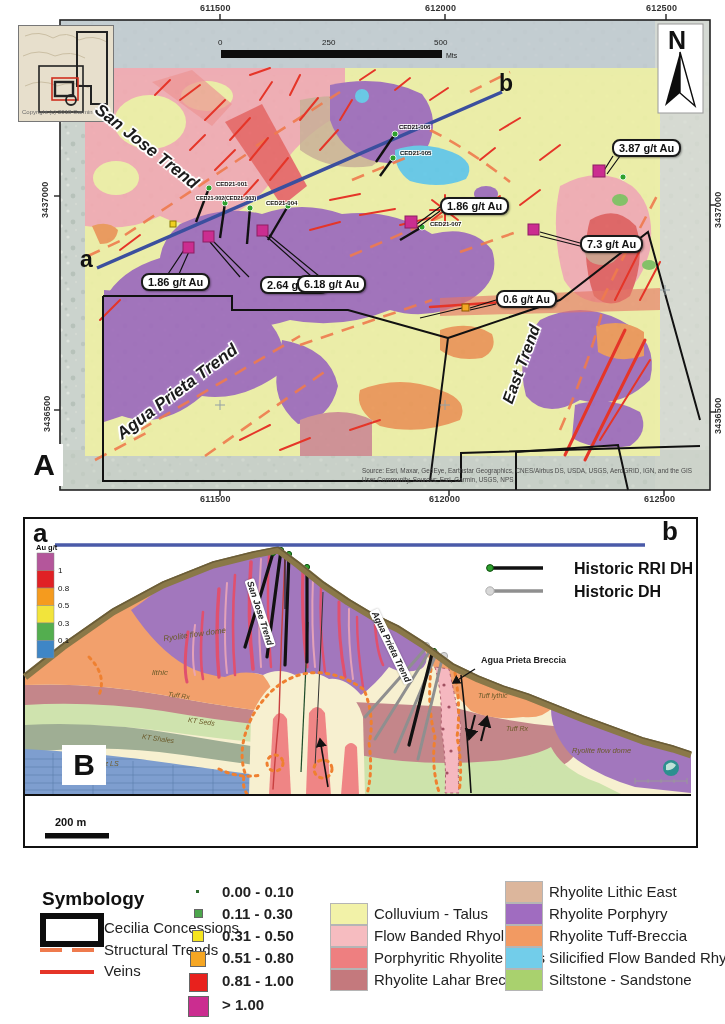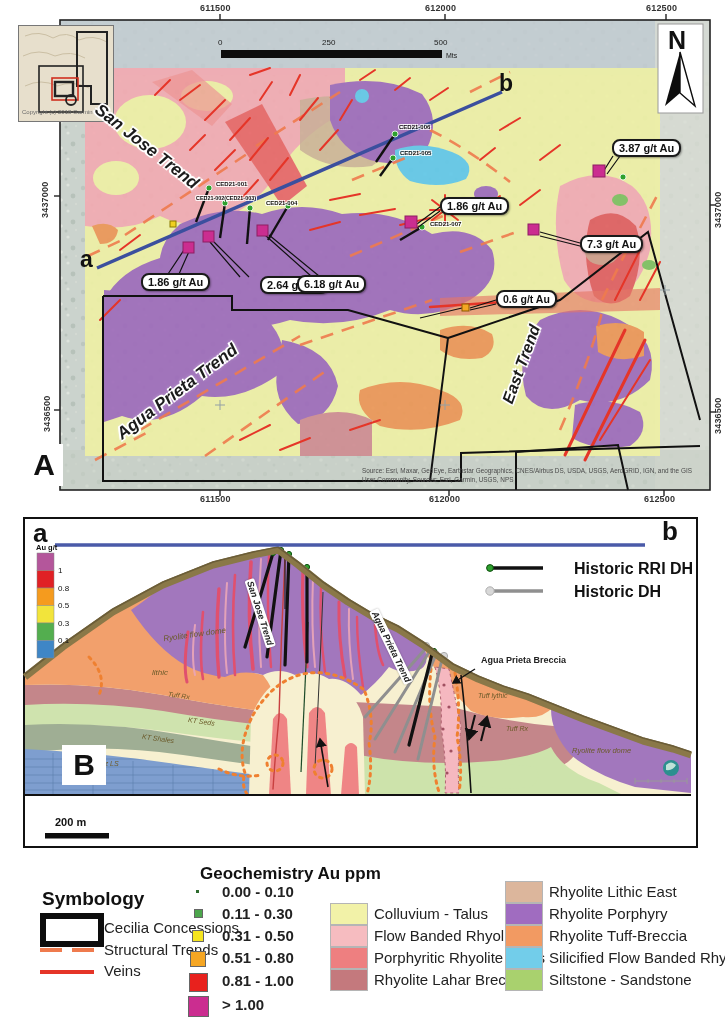--- a/index.html
+++ b/index.html
@@ -476,21 +476,20 @@
   <div class="ulabel" style="left:572px;top:746px;font-size:7.5px;">Ryolite flow dome</div>
 
   <div class="trendB" style="left:254px;top:578px;transform:rotate(72deg);transform-origin:left top;">San Jose Trend</div>
   <div class="trendB" style="left:378px;top:608px;transform:rotate(64deg);transform-origin:left top;">Agua Prieta Trend</div>
   <div class="abs" style="left:481px;top:655px;font-size:9px;color:#222;font-weight:bold;text-shadow:0 0 2px #fff;">Agua Prieta Breccia</div>
 
   <div class="panel-letter" style="left:62px;top:745px;width:44px;height:40px;font-size:30px;">B</div>
   <div class="abs" style="left:55px;top:816px;font-size:11px;font-weight:bold;">200 m</div>
 
   <div class="leg-title" style="left:42px;top:888px;font-size:19px;">Symbology</div>
-  <div class="leg-title" style="left:200px;top:864px;font-size:17px;">Geochemistry Au ppm</div>
 
   <div class="sym-rect" style="left:40px;top:913px;"></div>
   <div class="leg-text" style="left:104px;top:919px;">Cecilia Concessions</div>
   <div class="dash" style="left:40px;top:948px;width:22px;"></div>
   <div class="dash" style="left:72px;top:948px;width:22px;"></div>
   <div class="leg-text" style="left:104px;top:941px;">Structural Trends</div>
   <div class="vein-line" style="left:40px;top:970px;width:54px;"></div>
   <div class="leg-text" style="left:104px;top:962px;">Veins</div>
 
   <div class="gq" style="left: 196px; top: 890px; width: 3px; height: 3px; border: none; background-color: rgb(46, 107, 46);"></div>

